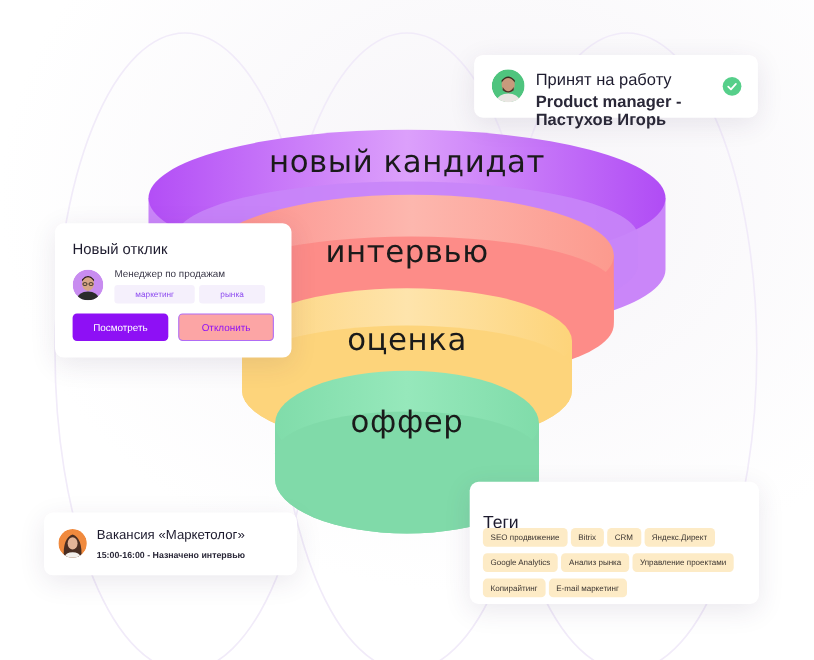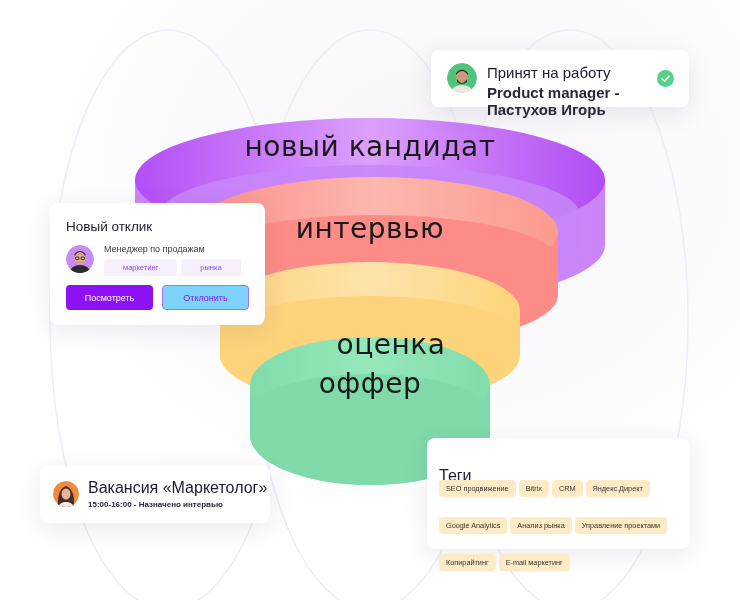--- a/index.html
+++ b/index.html
@@ -42,32 +42,32 @@
   #response .role { position: absolute; left: 54px; top: 41px; font-size: 9px; color: #3a3848; }
   #response .tags { position: absolute; left: 54px; top: 56px; display: flex; gap: 4px; }
   #response .tag {
     background: #f5f0fc; color: #8d4bf0; font-size: 7.5px; padding: 4px 19px; border-radius: 3px;
   }
   #response .btn {
     position: absolute; top: 82px; height: 25px; width: 87px; border-radius: 4px; font-size: 9px;
     display: flex; align-items: center; justify-content: center; box-sizing: border-box; cursor: pointer;
   }
   #response .btn-primary { left: 16px; background: #8e10f5; color: #ffffff; }
-  #response .btn-secondary { left: 112px; background: #7dd3fc; color: #8e10f5; border: 1.5px solid #b06cf5; }
+  #response .btn-secondary { left: 112px; background: #fca5a5; color: #8e10f5; border: 1.5px solid #b06cf5; }
 
   
   #vacancy { left: 40px; top: 466px; width: 230px; height: 57px; }
   #vacancy .avatar { left: 13px; top: 15px; width: 26px; height: 26px; }
-  #vacancy .title { position: absolute; left: 48px; top: 13px; font-size: 16px; color: #1d1b2e; }
+  #vacancy .title { position: absolute; left: 48px; top: 13px; font-size: 12px; color: #1d1b2e; }
   #vacancy .sub { position: absolute; left: 48px; top: 34px; font-size: 8px; font-weight: bold; color: #2a2838; }
 
   
   #tags { left: 427px; top: 438px; width: 263px; height: 111px; }
   #tags .title { position: absolute; left: 12px; top: 29px; font-size: 16px; font-weight: normal; color: #1d1b2e; }
-  #tags .chips { position: absolute; left: 12px; top: 42px; width: 245px; display: flex; flex-wrap: wrap; gap: 20px 3px; }
+  #tags .chips { position: absolute; left: 12px; top: 42px; width: 245px; display: flex; flex-wrap: wrap; gap: 6px 3px; }
   #tags .chip {
     background: #fdebc6; color: #3a3430; font-size: 7.3px; height: 17px; padding: 0 7px;
     border-radius: 4px; display: flex; align-items: center; white-space: nowrap;
   }
 </style>
 </head>
 <body>
 
 <svg class="bg-svg" viewBox="0 0 740 600">
   <defs>
@@ -127,21 +127,21 @@
 
   <g>
     <path d="M250,385 L250,435 A120,50 0 0 0 490,435 L490,385 Z" fill="#80d9a9"></path>
     <ellipse cx="370" cy="385" rx="120" ry="48" fill="url(#gGreenSide)"></ellipse>
     <path d="M250,412 A120,38 0 0 1 490,412 L490,435 A120,50 0 0 1 250,435 Z" fill="#80daa9"></path>
   </g>
 </svg>
 
 <div class="funnel-label" style="left:370px; top:130px;">новый кандидат</div>
 <div class="funnel-label" style="left:370px; top:212px;">интервью</div>
-<div class="funnel-label" style="left:391px; top:292px;margin-top:36px;">оценка</div>
+<div class="funnel-label" style="left:370px; top:292px;">оценка</div>
 <div class="funnel-label" style="left:370px; top:367px;">оффер</div>
 
 <div class="card" id="hired">
   <div class="avatar">
     <svg viewBox="0 0 30 30">
       <circle cx="15" cy="15" r="15" fill="#4fc47e"></circle>
       <ellipse cx="15" cy="28" rx="10" ry="6" fill="#e9e6e2"></ellipse>
       <ellipse cx="15" cy="14" rx="6" ry="7" fill="#c99a7c"></ellipse>
       <path d="M9,12 Q15,4 21,12 L21,10 Q15,3 9,10 Z" fill="#3b2a20"></path>
       <path d="M10,16 Q15,24 20,16 L20,19 Q15,23 10,19 Z" fill="#4a3428"></path>

